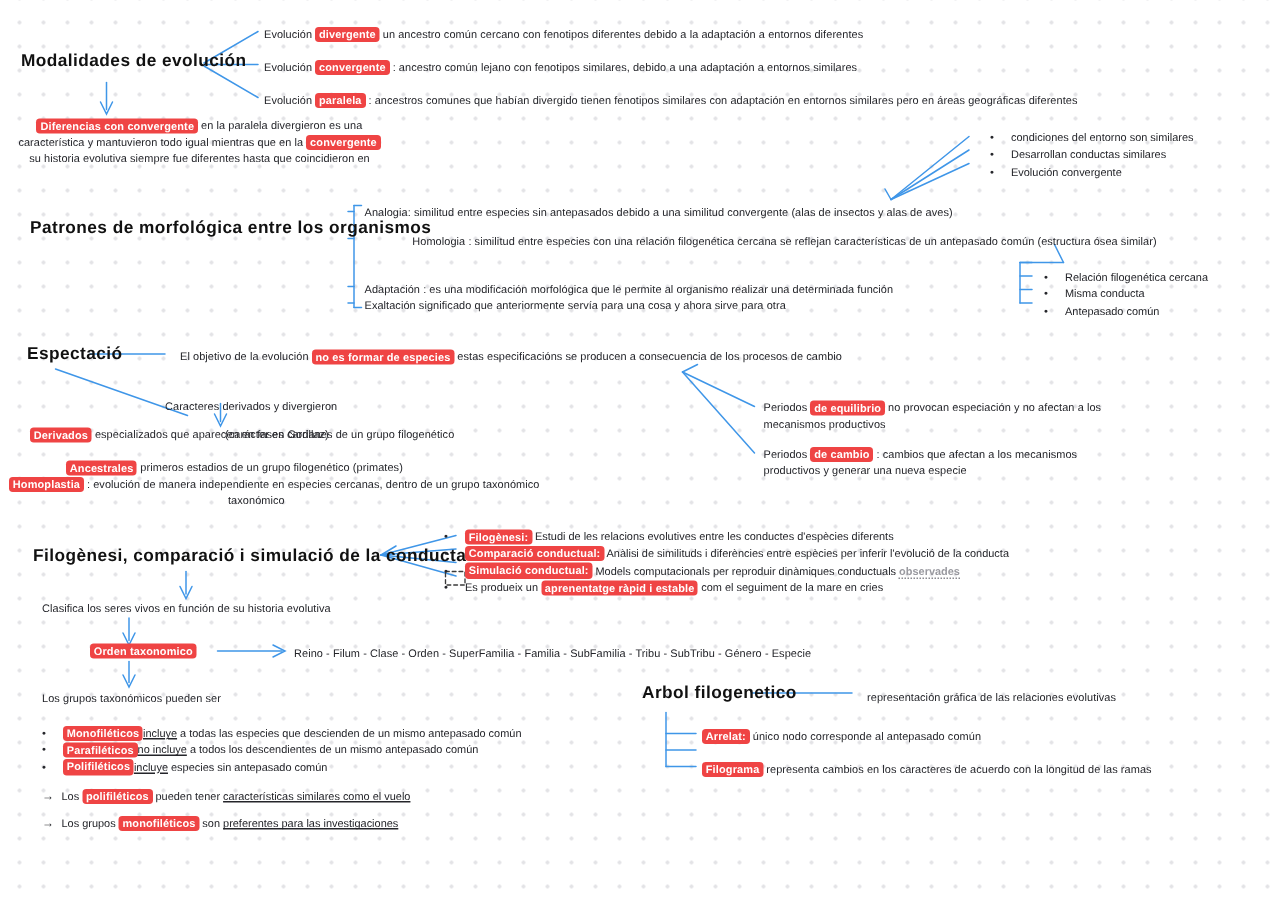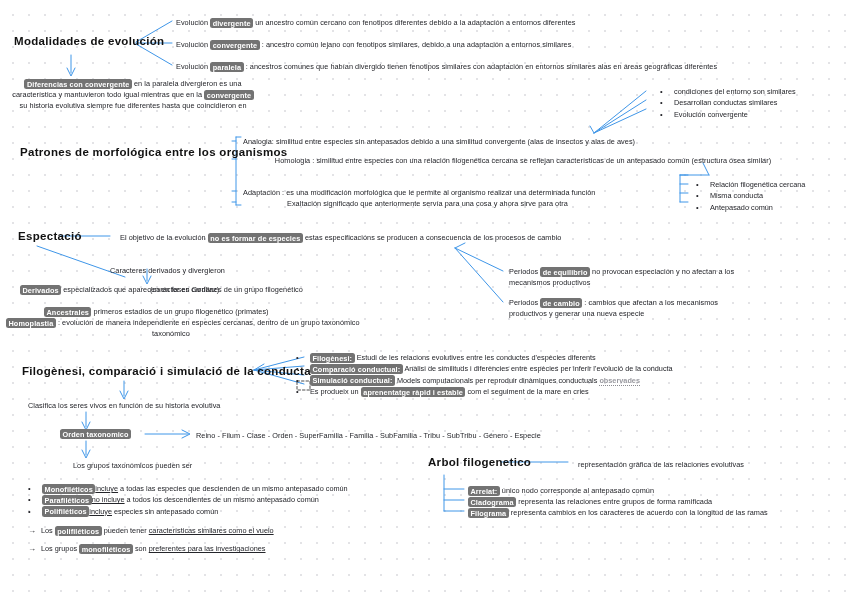--- a/index.html
+++ b/index.html
@@ -43,21 +43,21 @@
   }
   .body-text {
     font-size: 7.3px;
     color: #24252a;
     line-height: 11px;
     letter-spacing: 0.05px;
   }
   .body-text.center { text-align: center; }
   .wrapbox { white-space: normal; }
   .hl {
-    background: #737373;
+    background: #ef4444;
     color: #ffffff;
     padding: 0.5px 2.5px 1px 2.5px;
     border-radius: 2.5px;
     font-weight: bold;
     letter-spacing: 0.1px;
     margin-top: 40px;
   }
   .und { text-decoration: underline; text-underline-offset: 1px; }
   .und-dot { border-bottom: 1px dotted #8a8a90; }
   .bullet-list {
@@ -179,21 +179,21 @@
 
   <div class="node body-text" style="left:176px; top:39px;">
     <span>Evolución</span>
     <span class="hl">convergente</span>
     <span>: ancestro común lejano con fenotipos similares, debido a una adaptación a entornos similares</span>
   </div>
 
   <div class="node body-text" style="left:176px; top:61px;">
     <span>Evolución</span>
     <span class="hl">paralela</span>
-    <span>: ancestros comunes que habían divergido tienen fenotipos similares con adaptación en entornos similares alas en áreas geográficas diferentes</span>
+    <span>: ancestros comunes que habían divergido tienen fenotipos similares con adaptación en entornos similares pero en áreas geográficas diferentes</span>
   </div>
 
   <div class="node body-text wrapbox center" style="left:8px; top:78px; width:250px;">
     <span class="hl">Diferencias con convergente</span>
     <span>en la paralela divergieron es una característica y mantuvieron todo igual mientras que en la</span>
     <span class="hl">convergente</span>
     <span>su historia evolutiva siempre fue diferentes hasta que coincidieron en</span>
   </div>
 
   <div class="bullet-list" style="left:660px; top:86px; width:185px;">
@@ -209,21 +209,21 @@
       <span class="bullet-dot">•</span>
       <span class="bullet-txt">Evolución convergente</span>
     </div>
   </div>
 
   <div class="node heading" style="left:20px; top:146px;">Patrones de morfológica entre los organismos</div>
 
   <div class="node body-text" style="left:243px; top:136px;">Analogia: similitud entre especies sin antepasados debido a una similitud convergente (alas de insectos y alas de aves)</div>
   <div class="node body-text wrapbox" style="left:243px; top:155px; width:560px;text-align:center;">Homologia : similitud entre especies con una relación filogenética cercana se reflejan características de un antepasado común (estructura ósea similar)</div>
   <div class="node body-text" style="left:243px; top:187px;">Adaptación : es una modificación morfológica que le permite al organismo realizar una determinada función</div>
-  <div class="node body-text" style="left:243px; top:198px;margin-left:44px;">Exaltación significado que anteriormente servía para una cosa y ahora sirve para otra</div>
+  <div class="node body-text" style="left:243px; top:198px;">Exaltación significado que anteriormente servía para una cosa y ahora sirve para otra</div>
 
   <div class="bullet-list" style="left:696px; top:179px; width:150px;">
     <div class="bullet-row">
       <span class="bullet-dot">•</span>
       <span class="bullet-txt">Relación filogenética cercana</span>
     </div>
     <div class="bullet-row">
       <span class="bullet-dot">•</span>
       <span class="bullet-txt">Misma conducta</span>
     </div>
@@ -304,21 +304,21 @@
     </div>
   </div>
 
   <div class="node body-text" style="left:28px; top:400px;">Clasifica los seres vivos en función de su historia evolutiva</div>
 
   <div class="node body-text" style="left:60px; top:428px;">
     <span class="hl">Orden taxonomico</span>
   </div>
   <div class="node body-text" style="left:196px; top:430px;">Reino - Filum - Clase - Orden - SuperFamilia - Familia - SubFamilia - Tribu - SubTribu - Género - Especie</div>
 
-  <div class="node body-text" style="left:28px; top:460px;margin-left:45px;">Los grupos taxonómicos pueden ser</div>
+  <div class="node body-text" style="left:28px; top:460px;">Los grupos taxonómicos pueden ser</div>
 
   <div class="bullet-list" style="left:28px; top:483px; width:390px;">
     <div class="bullet-row">
       <span class="bullet-dot">•</span>
       <span class="bullet-txt">
         <span class="hl">Monofiléticos</span><span class="und">incluye</span>
         <span>a todas las especies que descienden de un mismo antepasado común</span>
       </span>
     </div>
     <div class="bullet-row">
@@ -358,22 +358,18 @@
     </div>
   </div>
 
   <div class="node heading" style="left:428px; top:456px;">Arbol filogenetico</div>
   <div class="node body-text" style="left:578px; top:459px;">representación gráfica de las relaciones evolutivas</div>
 
   <div class="node body-text" style="left:468px; top:485px;">
     <span class="hl">Arrelat:</span>
     <span>único nodo corresponde al antepasado común</span>
   </div>
-  <div class="node body-text" style="left:468px; top:496px;">
-    <span class="hl">Cladograma</span>
-    <span>representa las relaciones entre grupos de forma ramificada</span>
-  </div>
   <div class="node body-text" style="left:468px; top:507px;">
     <span class="hl">Filograma</span>
     <span>representa cambios en los caracteres de acuerdo con la longitud de las ramas</span>
   </div>
 
 </div>
 
 </body></html>

